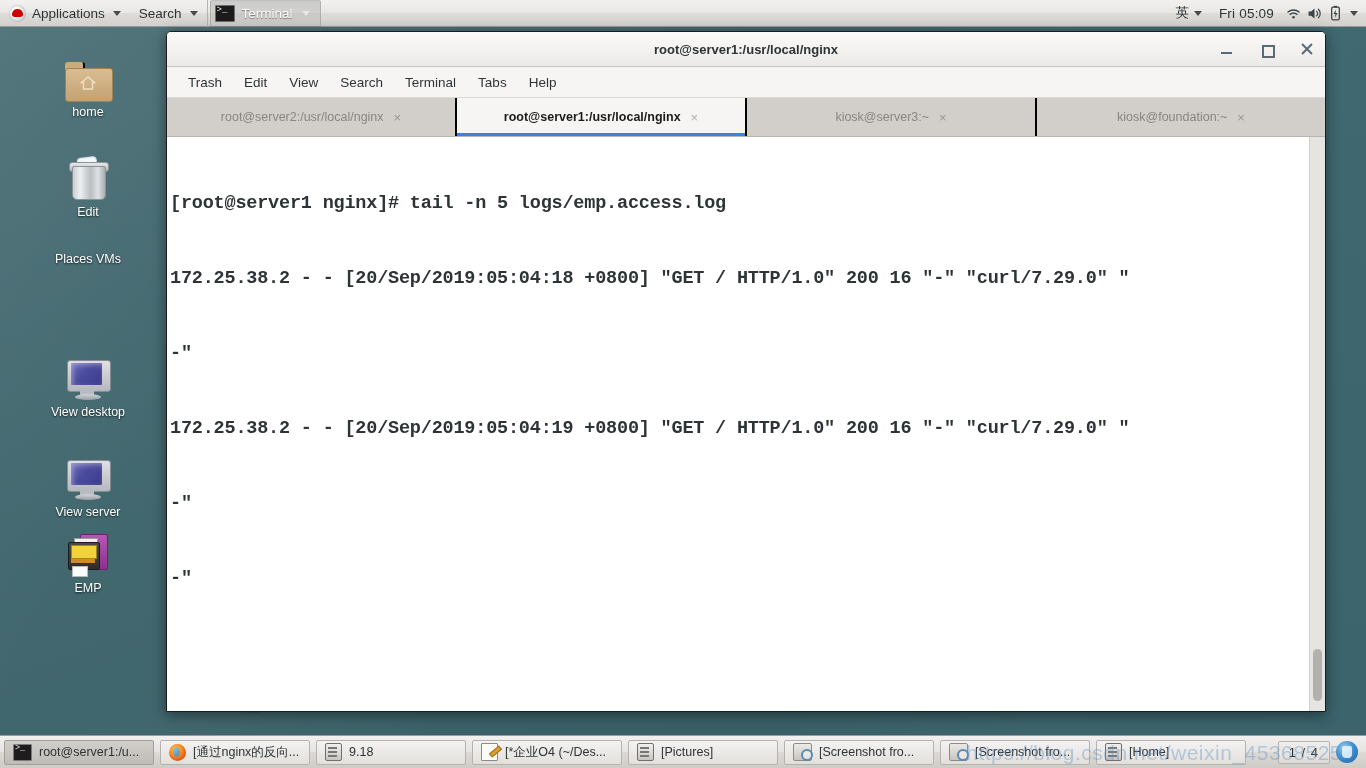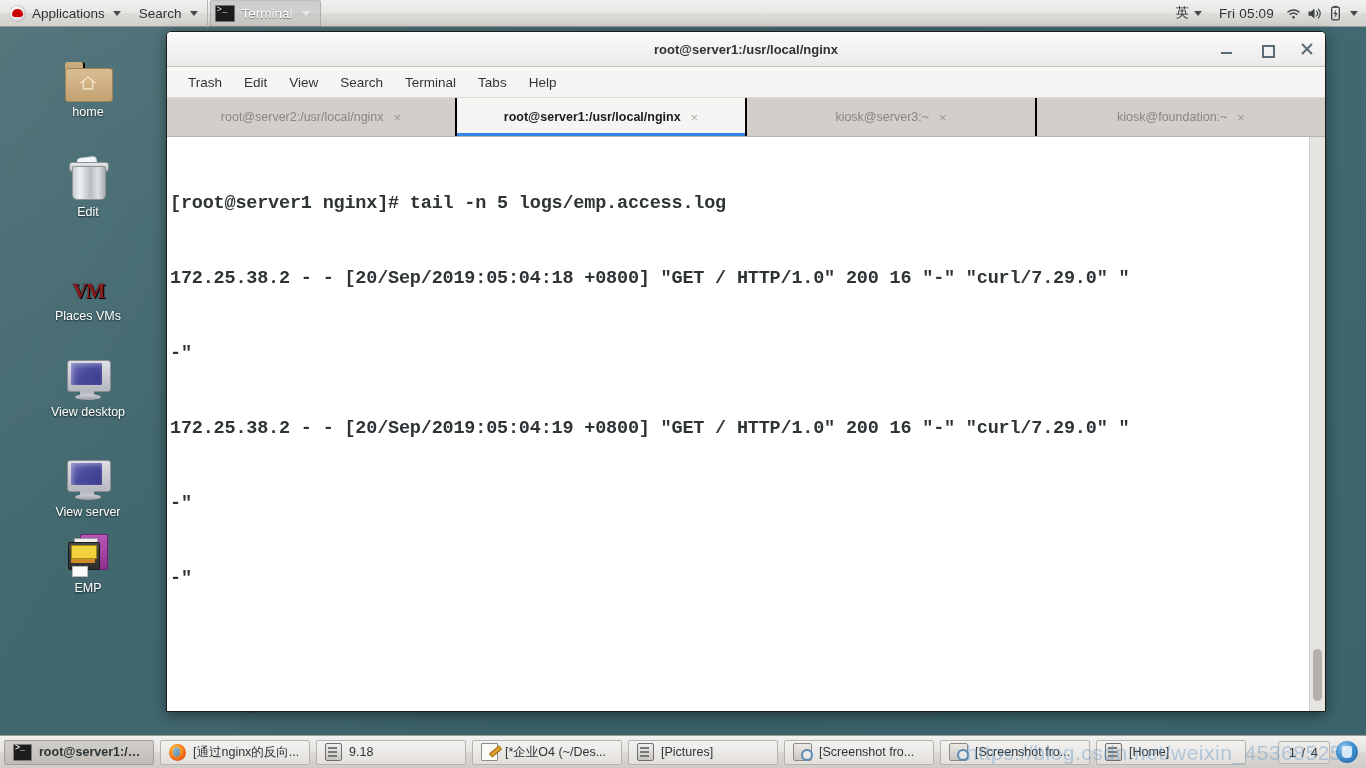--- a/index.html
+++ b/index.html
@@ -202,21 +202,21 @@
   .task-btn{
     height:25px; display:flex; align-items:center; gap:7px; padding:0 8px;
     margin-right:6px; font-size:12.5px; color:#2e3436;
     border:1px solid #b6b3ae; border-radius:2px;
     background:linear-gradient(to bottom,#f4f3f2,#e2dfdb);
     width:150px; box-sizing:border-box; overflow:hidden; white-space:nowrap;
   }
   .task-btn .tb-label{ overflow:hidden; text-overflow:ellipsis; }
   .task-btn.active{
     background:linear-gradient(to bottom,#d2cfcb,#bfbcb7);
-    border-color:#a29f9a; font-weight:bold;justify-content:center;
+    border-color:#a29f9a; font-weight:normal;
   }
   .tb-ic{ width:17px;height:15px; flex:none; position:relative;}
   .tb-ic.term{background:#1d1d1d;border:1px solid #7b7b7b;border-radius:1px;}
   .tb-ic.term::after{content:">_";position:absolute;left:1px;top:-2px;color:#e0e0e0;font-family:"Liberation Mono",monospace;font-size:8.5px;}
   .tb-ic.fox{width:17px;height:17px;border-radius:50%;
     background:radial-gradient(circle at 40% 35%,#ffd24d 0%,#f68a20 42%,#e04a12 78%,#b33208 100%);}
   .tb-ic.fox::after{content:"";position:absolute;left:4px;top:3px;width:7px;height:10px;border-radius:50%;
     background:linear-gradient(140deg,#7fc3ea,#3c86c4);opacity:.85;}
   .tb-ic.files{width:15px;height:16px;border:1px solid #6f6f6f;border-radius:2px;
     background:linear-gradient(to bottom,#f0efed,#c9c6c2);}
@@ -324,23 +324,20 @@
     <div class="trash">
         <div class="paper"></div>
         <div class="lid"></div>
         <div class="can"></div>
       </div>
   </div>
   <span class="lbl">Edit</span>
 </div>
 
 <div class="desk-icon" style="left:33px; top:252px;">
-  <div class="glyph">
-    <div class="vmlogo">VM</div>
-  </div>
   <span class="lbl">Places VMs</span>
 </div>
 
 <div class="desk-icon" style="left:33px; top:348px;">
   <div class="glyph">
     <div class="monitor">
         <div class="screenb"></div>
         <div class="screen"></div>
         <div class="stand"></div>
         <div class="base"></div>

